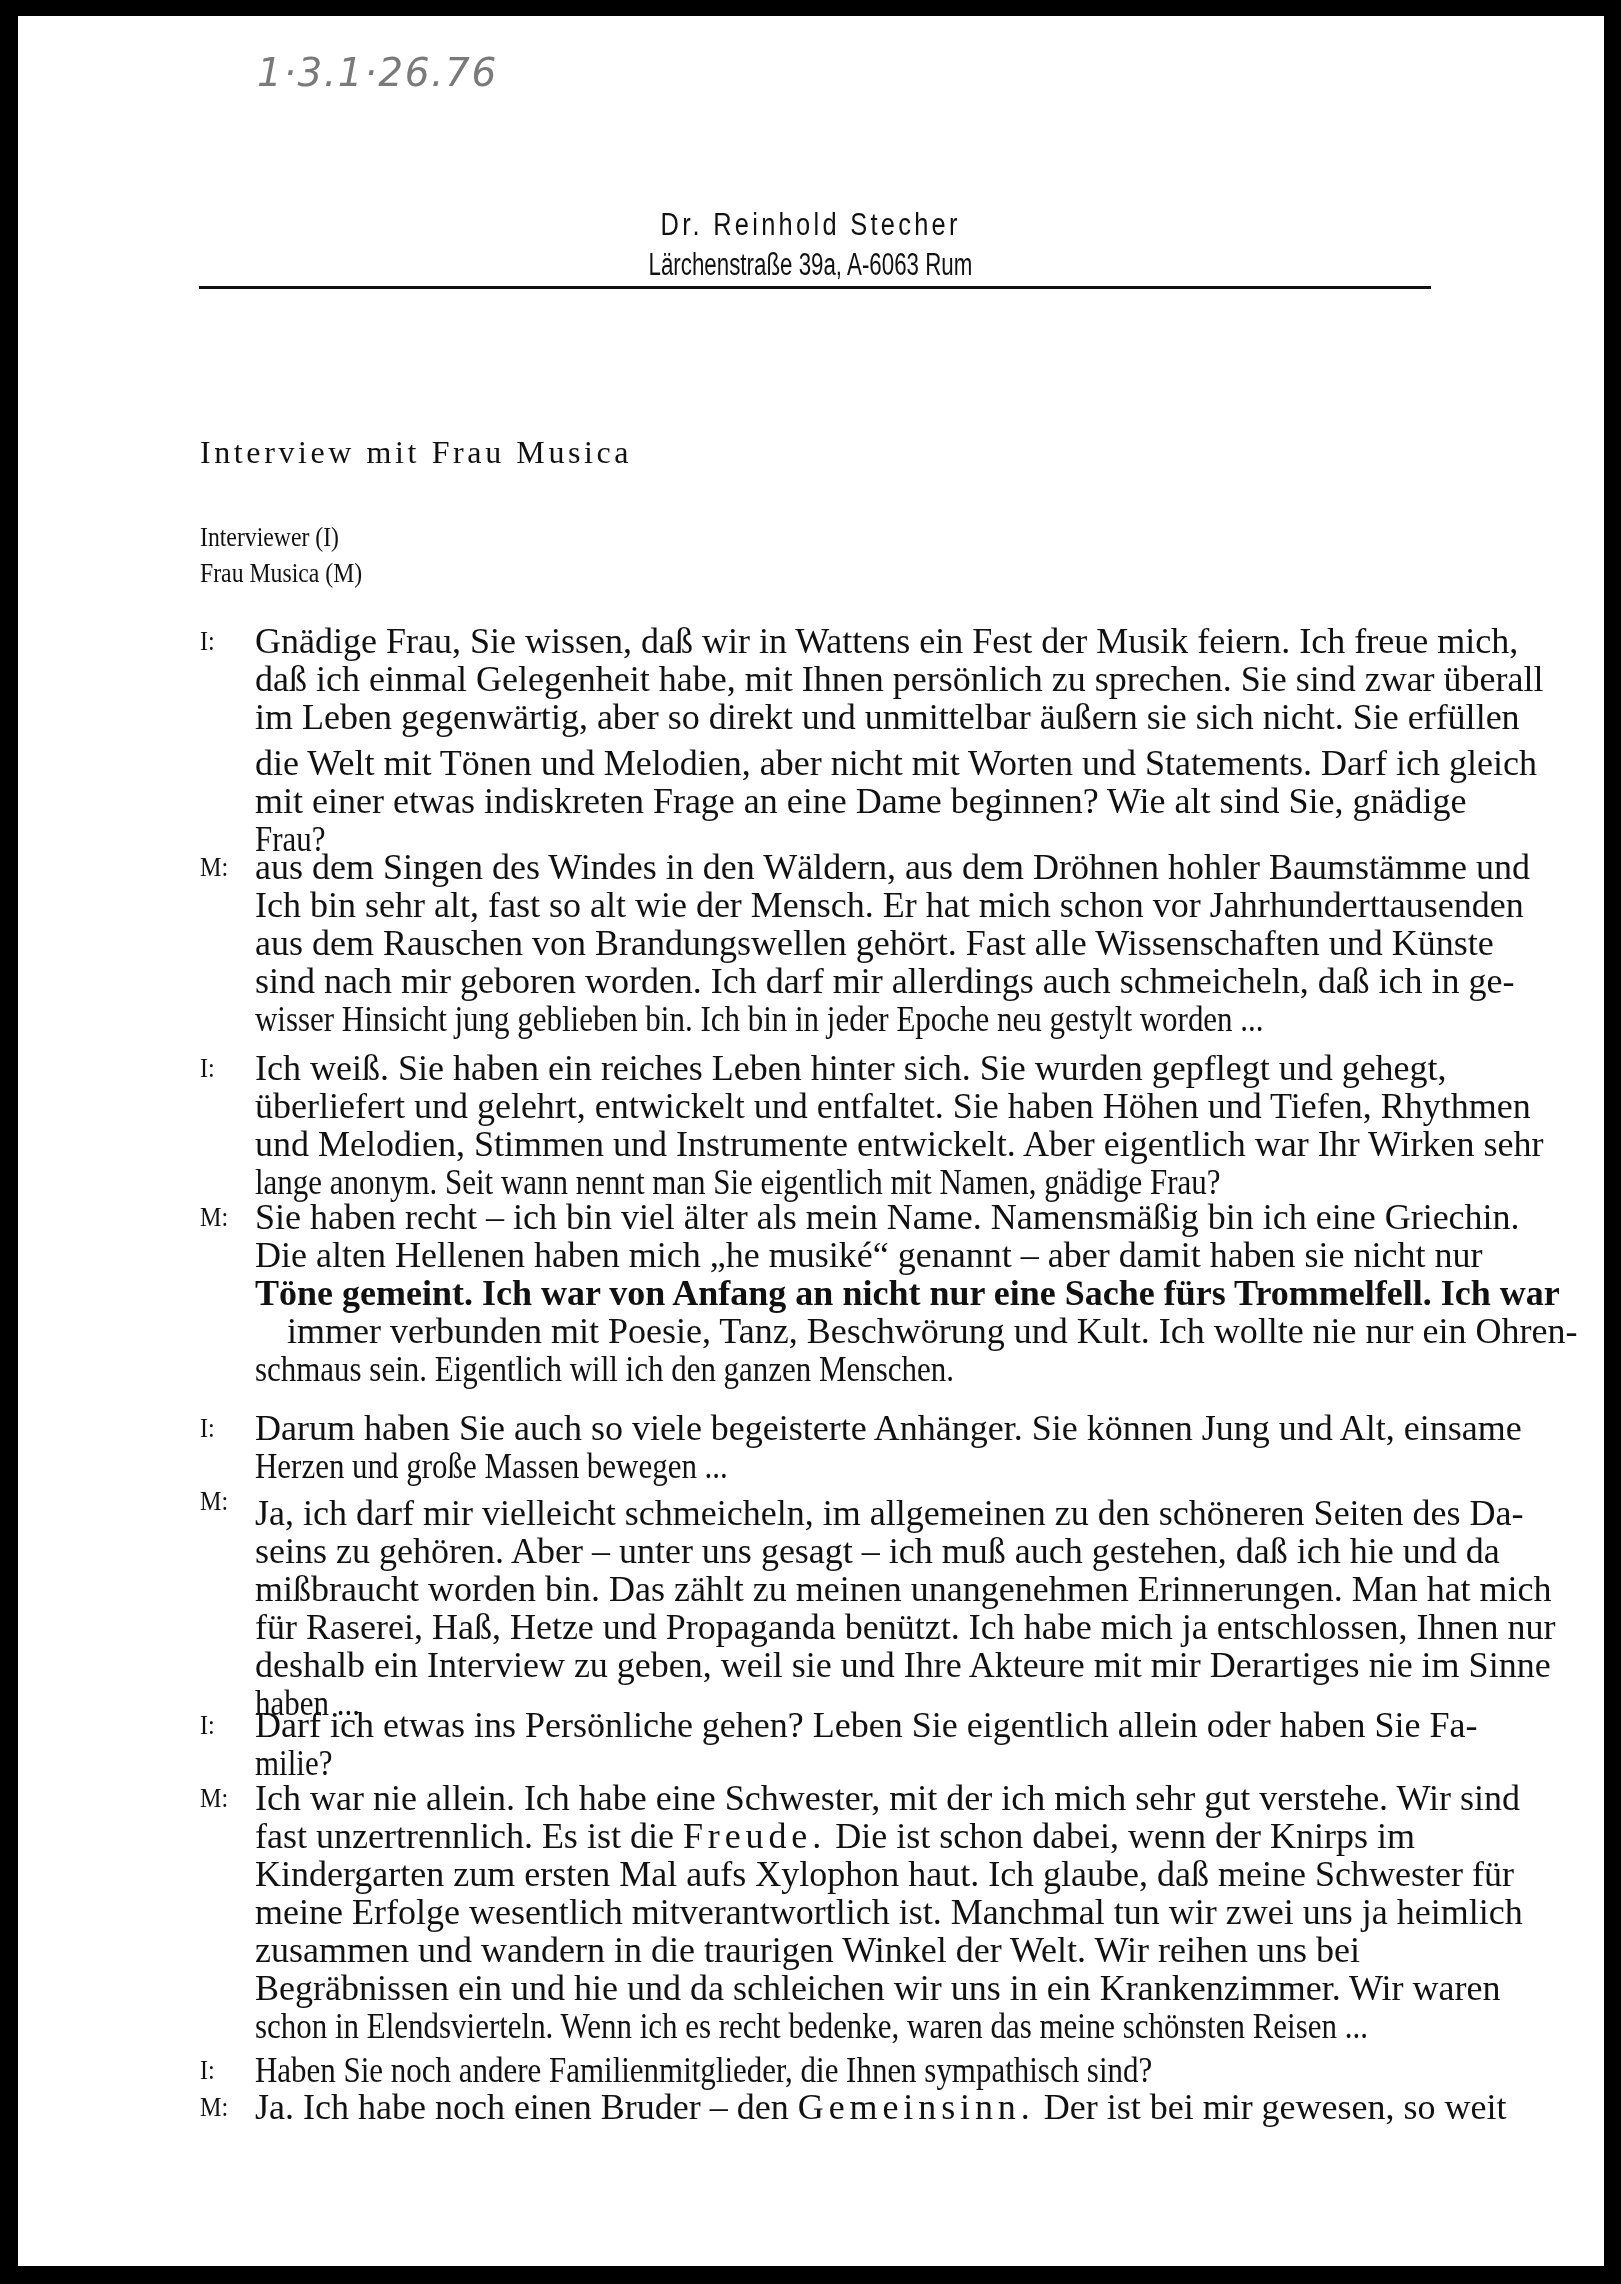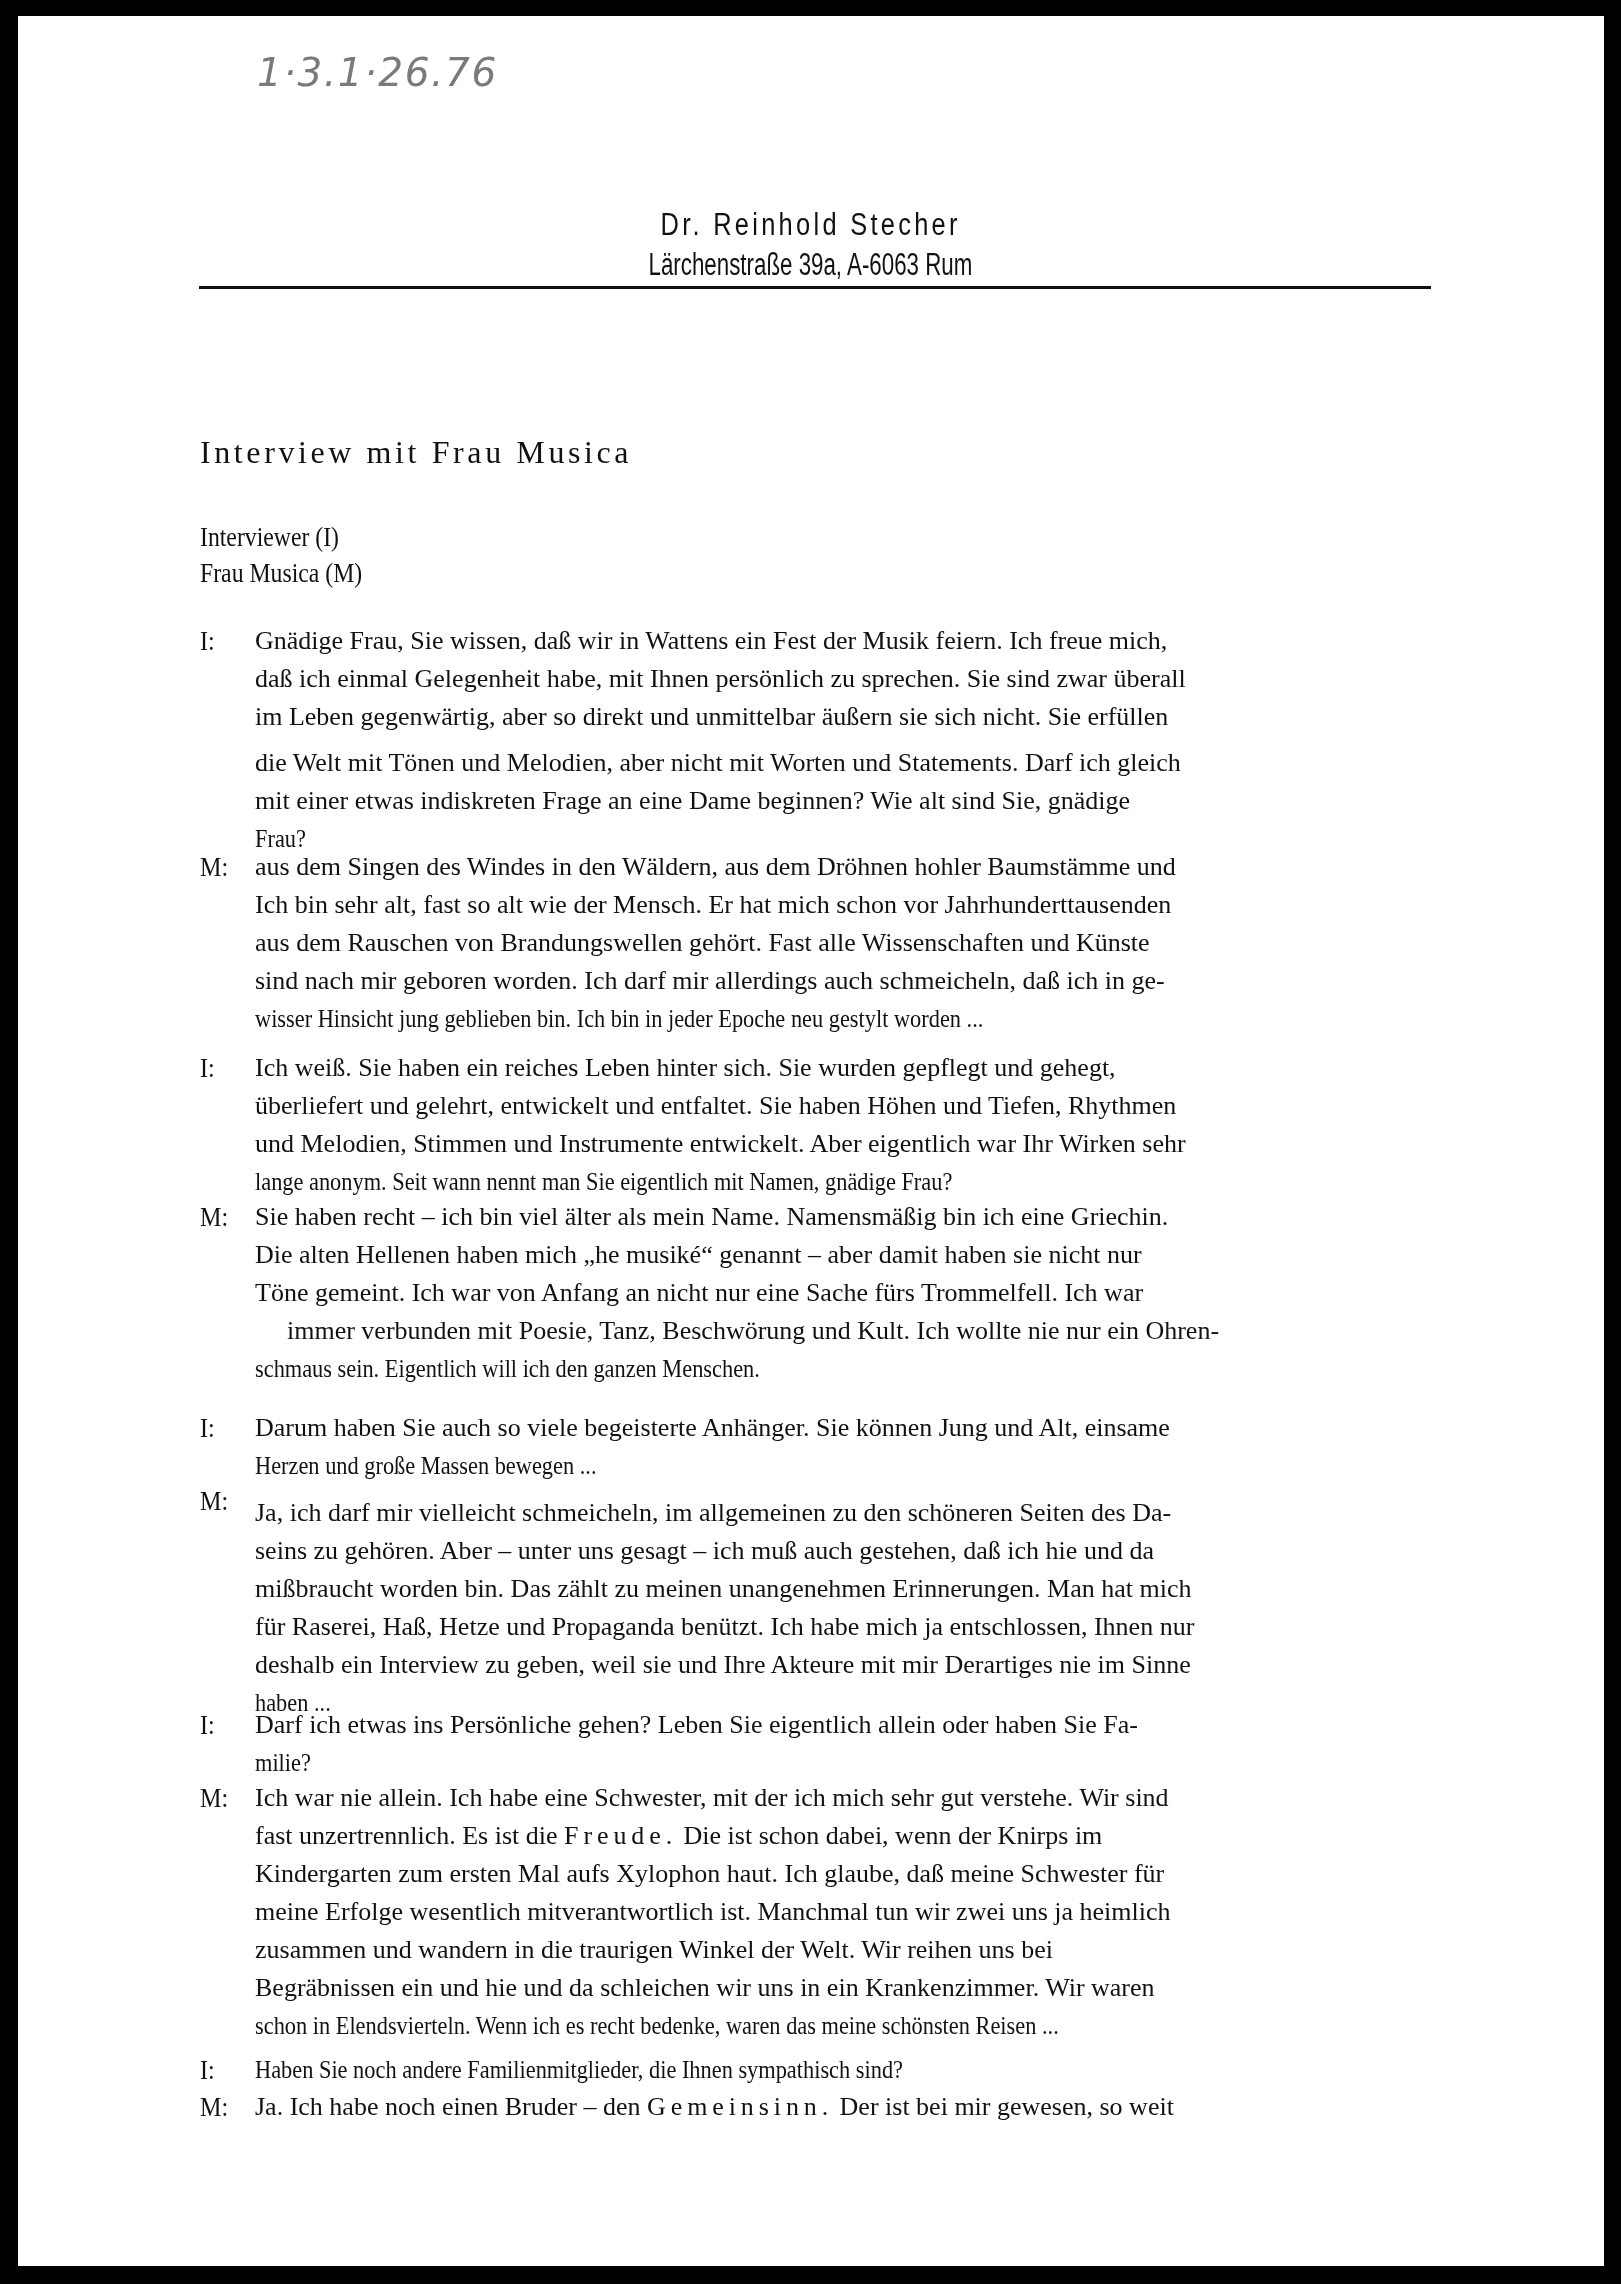--- a/index.html
+++ b/index.html
@@ -85,21 +85,21 @@
     left: 182px;
     font-size: 28px;
     line-height: 38px;
     transform: scaleX(0.86);
     transform-origin: 0 0;
   }
   .speech {
     position: absolute;
     left: 237px;
     width: 1172px;
-    font-size: 26px;
+    font-size: 36px;
     line-height: 38px;
   }
   .speech .ln {
     display: block;
     white-space: nowrap;
     transform-origin: 0 0;
   }
   .sp { letter-spacing: 4.9px; }
 </style>
 </head>
@@ -149,21 +149,21 @@
           <span class="ln" style="transform: scaleX(1);">überliefert und gelehrt, entwickelt und entfaltet. Sie haben Höhen und Tiefen, Rhythmen</span>
           <span class="ln" style="transform: scaleX(1);">und Melodien, Stimmen und Instrumente entwickelt. Aber eigentlich war Ihr Wirken sehr</span>
           <span class="ln" style="transform: scaleX(0.86);">lange anonym. Seit wann nennt man Sie eigentlich mit Namen, gnädige Frau?</span>
         </div>
       </div>
       <div class="turn" style="top: 1182px;">
         <div class="speaker">M:</div>
         <div class="speech">
           <span class="ln" style="transform: scaleX(1);">Sie haben recht – ich bin viel älter als mein Name. Namensmäßig bin ich eine Griechin.</span>
           <span class="ln" style="transform: scaleX(1);">Die alten Hellenen haben mich „he musiké“ genannt – aber damit haben sie nicht nur</span>
-          <span class="ln" style="transform: scaleX(1);">Töne gemeint. Ich war von Anfang an nicht nur eine Sache fürs Trommelfell. Ich war</span>
+          <span class="ln" style="transform: scaleX(1); font-weight: bold;">Töne gemeint. Ich war von Anfang an nicht nur eine Sache fürs Trommelfell. Ich war</span>
           <span class="ln" style="transform: scaleX(1); margin-left: 32px;">immer verbunden mit Poesie, Tanz, Beschwörung und Kult. Ich wollte nie nur ein Ohren-</span>
           <span class="ln" style="transform: scaleX(0.86);">schmaus sein. Eigentlich will ich den ganzen Menschen.</span>
         </div>
       </div>
       <div class="turn" style="top: 1393px;">
         <div class="speaker">I:</div>
         <div class="speech">
           <span class="ln" style="transform: scaleX(1);">Darum haben Sie auch so viele begeisterte Anhänger. Sie können Jung und Alt, einsame</span>
           <span class="ln" style="transform: scaleX(0.86);">Herzen und große Massen bewegen ...</span>
         </div>

